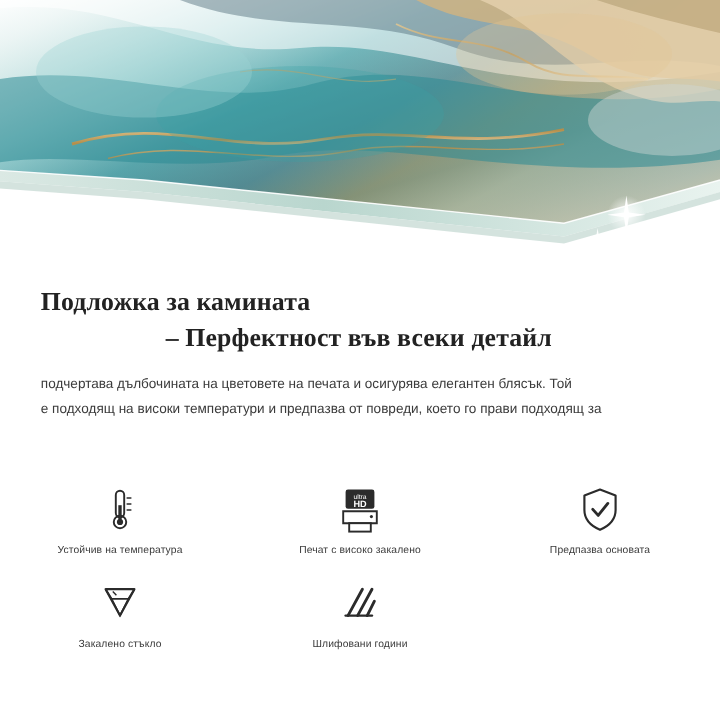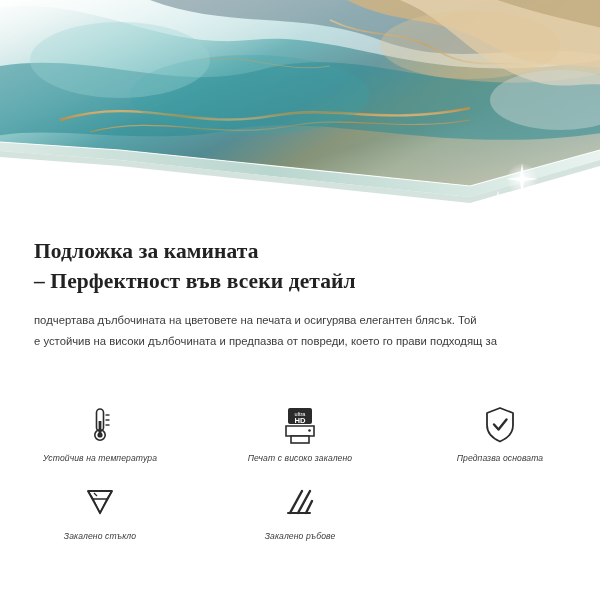--- a/index.html
+++ b/index.html
@@ -37,21 +37,21 @@
   }
   .headline {
     margin: 14px 0 0 34px;
     width: 530px;
     font-family: "Liberation Serif", serif;
     font-size: 21.5px;
     line-height: 30px;
     color: #222222;
     letter-spacing: 0.1px;
   }
-  .headline .l2 { display: block; }
+  .headline .l2 { display: block; text-align: center; }
   .paragraph {
     margin: 14px 0 0 34px;
     width: 526px;
     font-size: 11.3px;
     line-height: 20.5px;
     color: #3b3b3b;
   }
 
   
   .features {
@@ -74,21 +74,20 @@
     display: flex;
     align-items: center;
     justify-content: flex-end;
   }
   .feature .caption {
     margin-top: 7px;
     font-size: 8.6px;
     color: #3a3a3a;
     text-align: left;
     letter-spacing: 0.1px;
-    font-style: italic;
   }
 
   svg { display: block; }
 </style>
 </head>
 <body>
 
 <div class="page">
 
   <div class="hero">
@@ -164,21 +163,21 @@
     </svg>
   </div>
 
   <div class="content">
     <h1 class="headline">
       <span>Подложка за камината</span>
       <span class="l2">– Перфектност във всеки детайл</span>
     </h1>
     <div class="paragraph">
       <div>подчертава дълбочината на цветовете на печата и осигурява елегантен блясък. Той</div>
-      <div>е устойчив на високи дълбочината и предпазва от повреди, което го прави подходящ за</div>
+      <div>е подходящ на високи температури и предпазва от повреди, което го прави подходящ за</div>
     </div>
   </div>
 
   <div class="features">
 
     <div class="feature">
       <div class="icon">
         <svg width="34" height="40" viewBox="0 0 34 40">
           <rect x="13.5" y="4" width="7" height="22" rx="3.5" fill="none" stroke="#2b2b2b" stroke-width="1.6"></rect>
           <circle cx="17" cy="30" r="5.2" fill="none" stroke="#2b2b2b" stroke-width="1.6"></circle>
@@ -230,18 +229,18 @@
 
     <div class="feature">
       <div class="icon">
         <svg width="40" height="40" viewBox="0 0 40 40">
           <path d="M10,30 L22,8" stroke="#2b2b2b" stroke-width="2.4" stroke-linecap="round"></path>
           <path d="M18,30 L30,8" stroke="#2b2b2b" stroke-width="2.4" stroke-linecap="round"></path>
           <path d="M26,30 L32,18" stroke="#2b2b2b" stroke-width="2.4" stroke-linecap="round"></path>
           <path d="M8,30 L30,30" stroke="#2b2b2b" stroke-width="2" stroke-linecap="round"></path>
         </svg>
       </div>
-      <div class="caption">Закалено ръбове</div>
+      <div class="caption">Шлифовани години</div>
     </div>
 
 
   </div>
 </div>
 
 </body></html>

